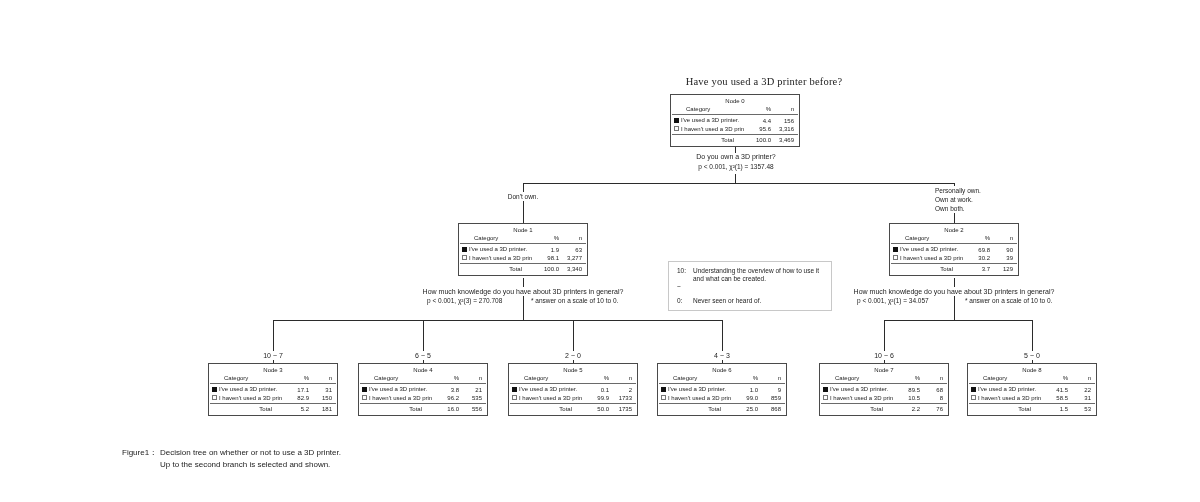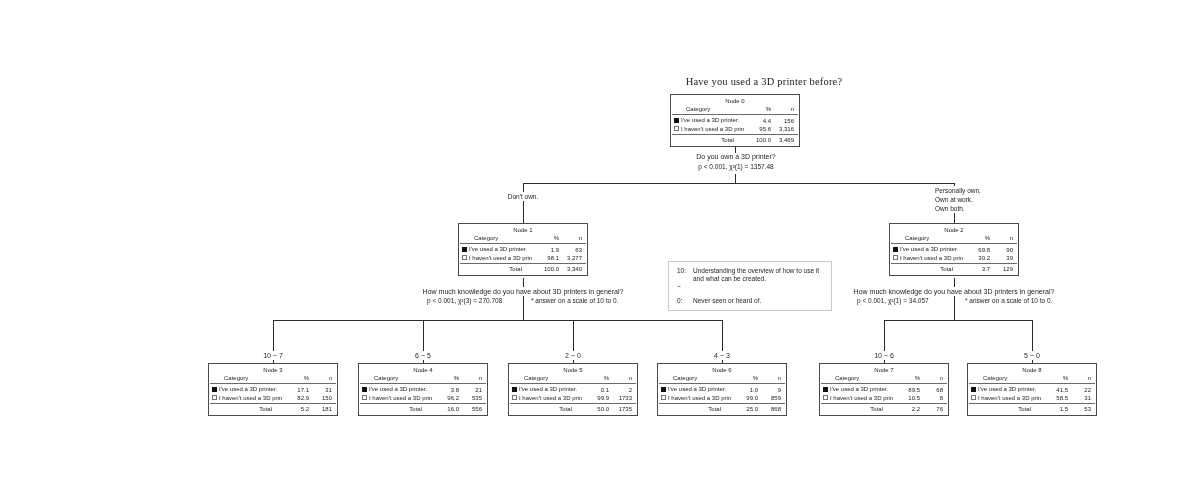--- a/index.html
+++ b/index.html
@@ -409,14 +409,21 @@
     <div class="legend-row">
       <span class="legend-key">~</span>
     </div>
     <div class="gap"></div>
     <div class="legend-row">
       <span class="legend-key">0:</span>
       <span class="legend-text">Never seen or heard of.</span>
     </div>
   </div>
 
+  <div class="caption">
+    <span class="caption-label">Figure1：</span>
+    <span>
+      <span style="display:block;">Decision tree on whether or not to use a 3D printer.</span>
+      <span style="display:block;">Up to the second branch is selected and shown.</span>
+    </span>
+  </div>
 
 </div>
 
 </body></html>

